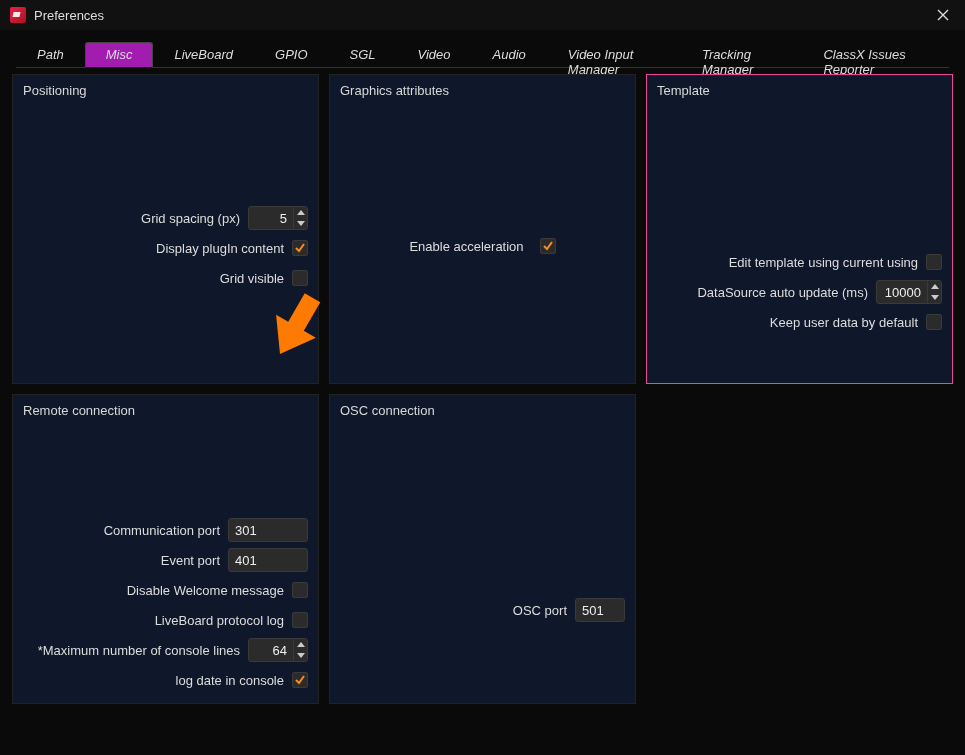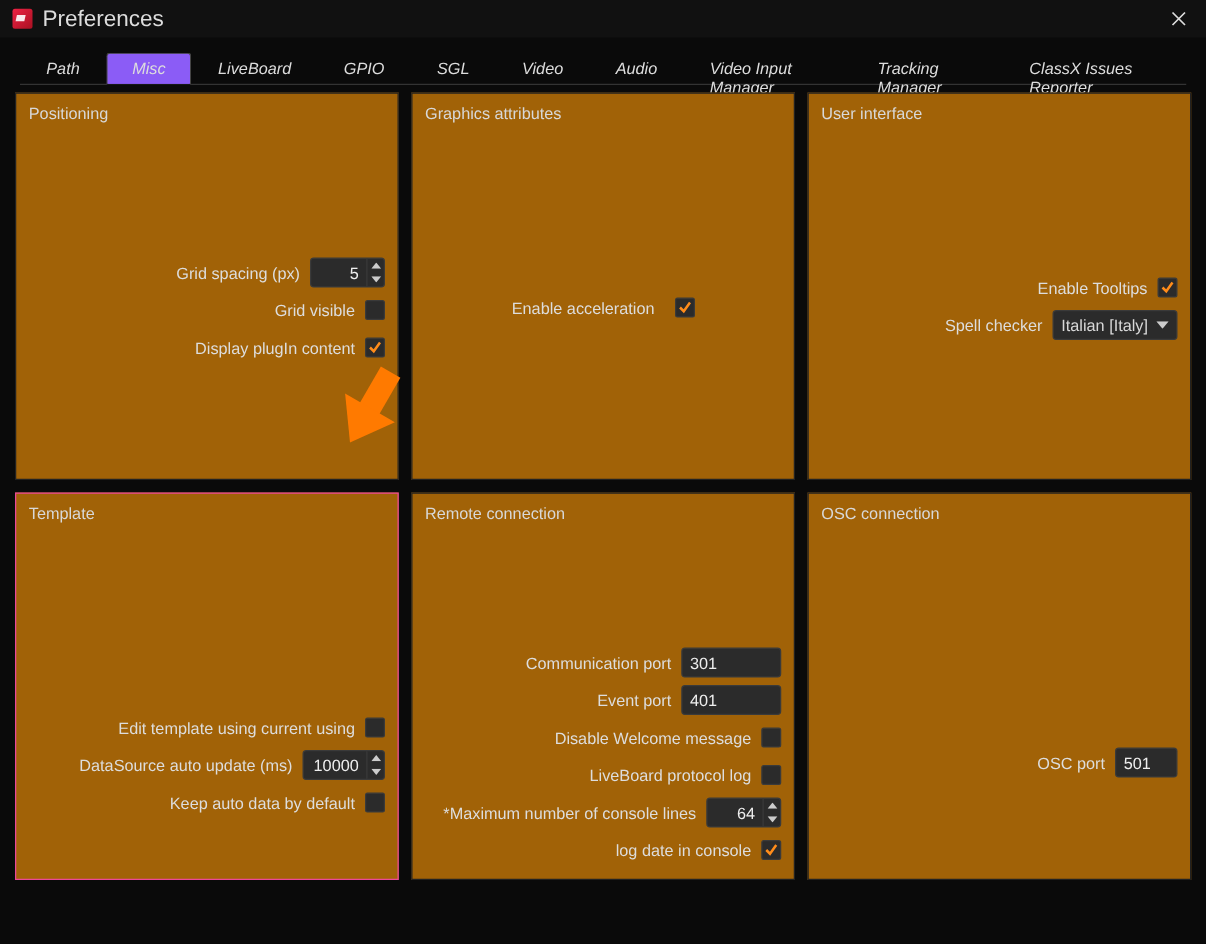--- a/index.html
+++ b/index.html
@@ -2,31 +2,31 @@
 <html><head>
 <meta charset="utf-8">
 <style>
   * { box-sizing: border-box; margin: 0; padding: 0; }
   html, body { width: 965px; height: 755px; background: #0a0a0a; font-family: "Segoe UI", Arial, sans-serif; color: #d8d8d8; font-size: 13px; overflow: hidden; }
 
   
   .titlebar { height: 30px; display: flex; align-items: center; padding: 0 10px; background: #111; }
   .titlebar .app-icon { width: 16px; height: 16px; margin-right: 8px; background: linear-gradient(135deg, #e24 0%, #a12 100%); border-radius: 2px; position: relative; }
   .titlebar .app-icon::after { content: ""; position: absolute; left: 3px; top: 5px; width: 7px; height: 5px; background: #fff; transform: skewX(-12deg); opacity: .9; }
-  .titlebar .title { flex: 1; font-size: 18px; color: #ddd; }
+  .titlebar .title { flex: 1; font-size: 13px; color: #ddd; }
   .titlebar .close { width: 24px; height: 24px; display: flex; align-items: center; justify-content: center; cursor: pointer; color:#ddd;}
 
   
   .tabs { display: flex; align-items: stretch; height: 26px; margin: 12px 16px 0 16px; border-bottom: 1px solid #333; gap: 0; font-style: italic; }
   .tab { padding: 4px 20px 0 20px; font-size: 13px; color: #ddd; cursor: pointer; border: 1px solid transparent; border-bottom: none; margin-bottom: -1px; border-radius: 3px 3px 0 0; }
-  .tab.active { background: #8b5cf6; border-color: #444; border-bottom: 1px solid #171717;}
+  .tab.active { background: #a21caf; border-color: #444; border-bottom: 1px solid #171717;}
 
   
   .content { display: grid; grid-template-columns: repeat(3, 1fr); grid-template-rows: 310px 310px; gap: 10px; padding: 6px 12px 10px 12px; }
-  .panel { background: #a16207; border: 1px solid #222; position: relative; padding: 8px 10px 10px 10px; }
+  .panel { background: #0f172a; border: 1px solid #222; position: relative; padding: 8px 10px 10px 10px; }
   .panel-title { font-size: 13px; color: #d8d8d8; margin-bottom: 6px; }
 
   
   .highlight { border: 1px solid #ec4899; }
 
   
   .form-area { position: absolute; left: 10px; right: 10px; }
   .row { display: flex; align-items: center; justify-content: flex-end; gap: 8px; height: 30px; }
   .row label { color: #ddd; font-size: 13px; text-align: right; white-space: nowrap; }
 
@@ -95,72 +95,50 @@
               </span>
             <span>
                 <svg viewBox="0 0 8 5">
                   <path d="M0 0 L4 5 L8 0" fill="#ccc"></path>
                 </svg>
               </span>
           </div>
         </div>
       </div>
       <div class="row">
-        <label>Grid visible</label>
-        <div class="checkbox">
-          
-        </div>
-      </div>
-      <div class="row">
         <label>Display plugIn content</label>
         <div class="checkbox checked">
           <svg class="orange-check" viewBox="0 0 12 12">
               <path d="M2 6 L5 9 L10 2" fill="none" stroke-width="2"></path>
             </svg>
+        </div>
+      </div>
+      <div class="row">
+        <label>Grid visible</label>
+        <div class="checkbox">
+          
         </div>
       </div>
     </div>
   </div>
 
   <div class="panel">
     <div class="panel-title">Graphics attributes</div>
     <div class="form-area" style="top:156px;">
       <div class="row" style="justify-content:center; gap:16px;">
         <label>Enable acceleration</label>
         <div class="checkbox checked">
           <svg class="orange-check" viewBox="0 0 12 12">
               <path d="M2 6 L5 9 L10 2" fill="none" stroke-width="2"></path>
             </svg>
         </div>
       </div>
     </div>
   </div>
 
-  <div class="panel">
-    <div class="panel-title">User interface</div>
-    <div class="form-area" style="top:140px;">
-      <div class="row">
-        <label>Enable Tooltips</label>
-        <div class="checkbox checked">
-          <svg class="orange-check" viewBox="0 0 12 12">
-              <path d="M2 6 L5 9 L10 2" fill="none" stroke-width="2"></path>
-            </svg>
-        </div>
-      </div>
-      <div class="row">
-        <label>Spell checker</label>
-        <div class="select">
-          <span>Italian [Italy]</span>
-          <svg viewBox="0 0 10 6">
-              <path d="M0 0 L5 6 L10 0" fill="#ccc"></path>
-            </svg>
-        </div>
-      </div>
-    </div>
-  </div>
 
   <div class="panel highlight">
     <div class="panel-title">Template</div>
     <div class="form-area" style="bottom:46px;">
       <div class="row">
         <label>Edit template using current using</label>
         <div class="checkbox">
           
         </div>
       </div>
@@ -176,21 +154,21 @@
               </span>
             <span>
                 <svg viewBox="0 0 8 5">
                   <path d="M0 0 L4 5 L8 0" fill="#ccc"></path>
                 </svg>
               </span>
           </div>
         </div>
       </div>
       <div class="row">
-        <label>Keep auto data by default</label>
+        <label>Keep user data by default</label>
         <div class="checkbox">
           
         </div>
       </div>
     </div>
   </div>
 
   <div class="panel">
     <div class="panel-title">Remote connection</div>
     <div class="form-area" style="bottom:8px;">

